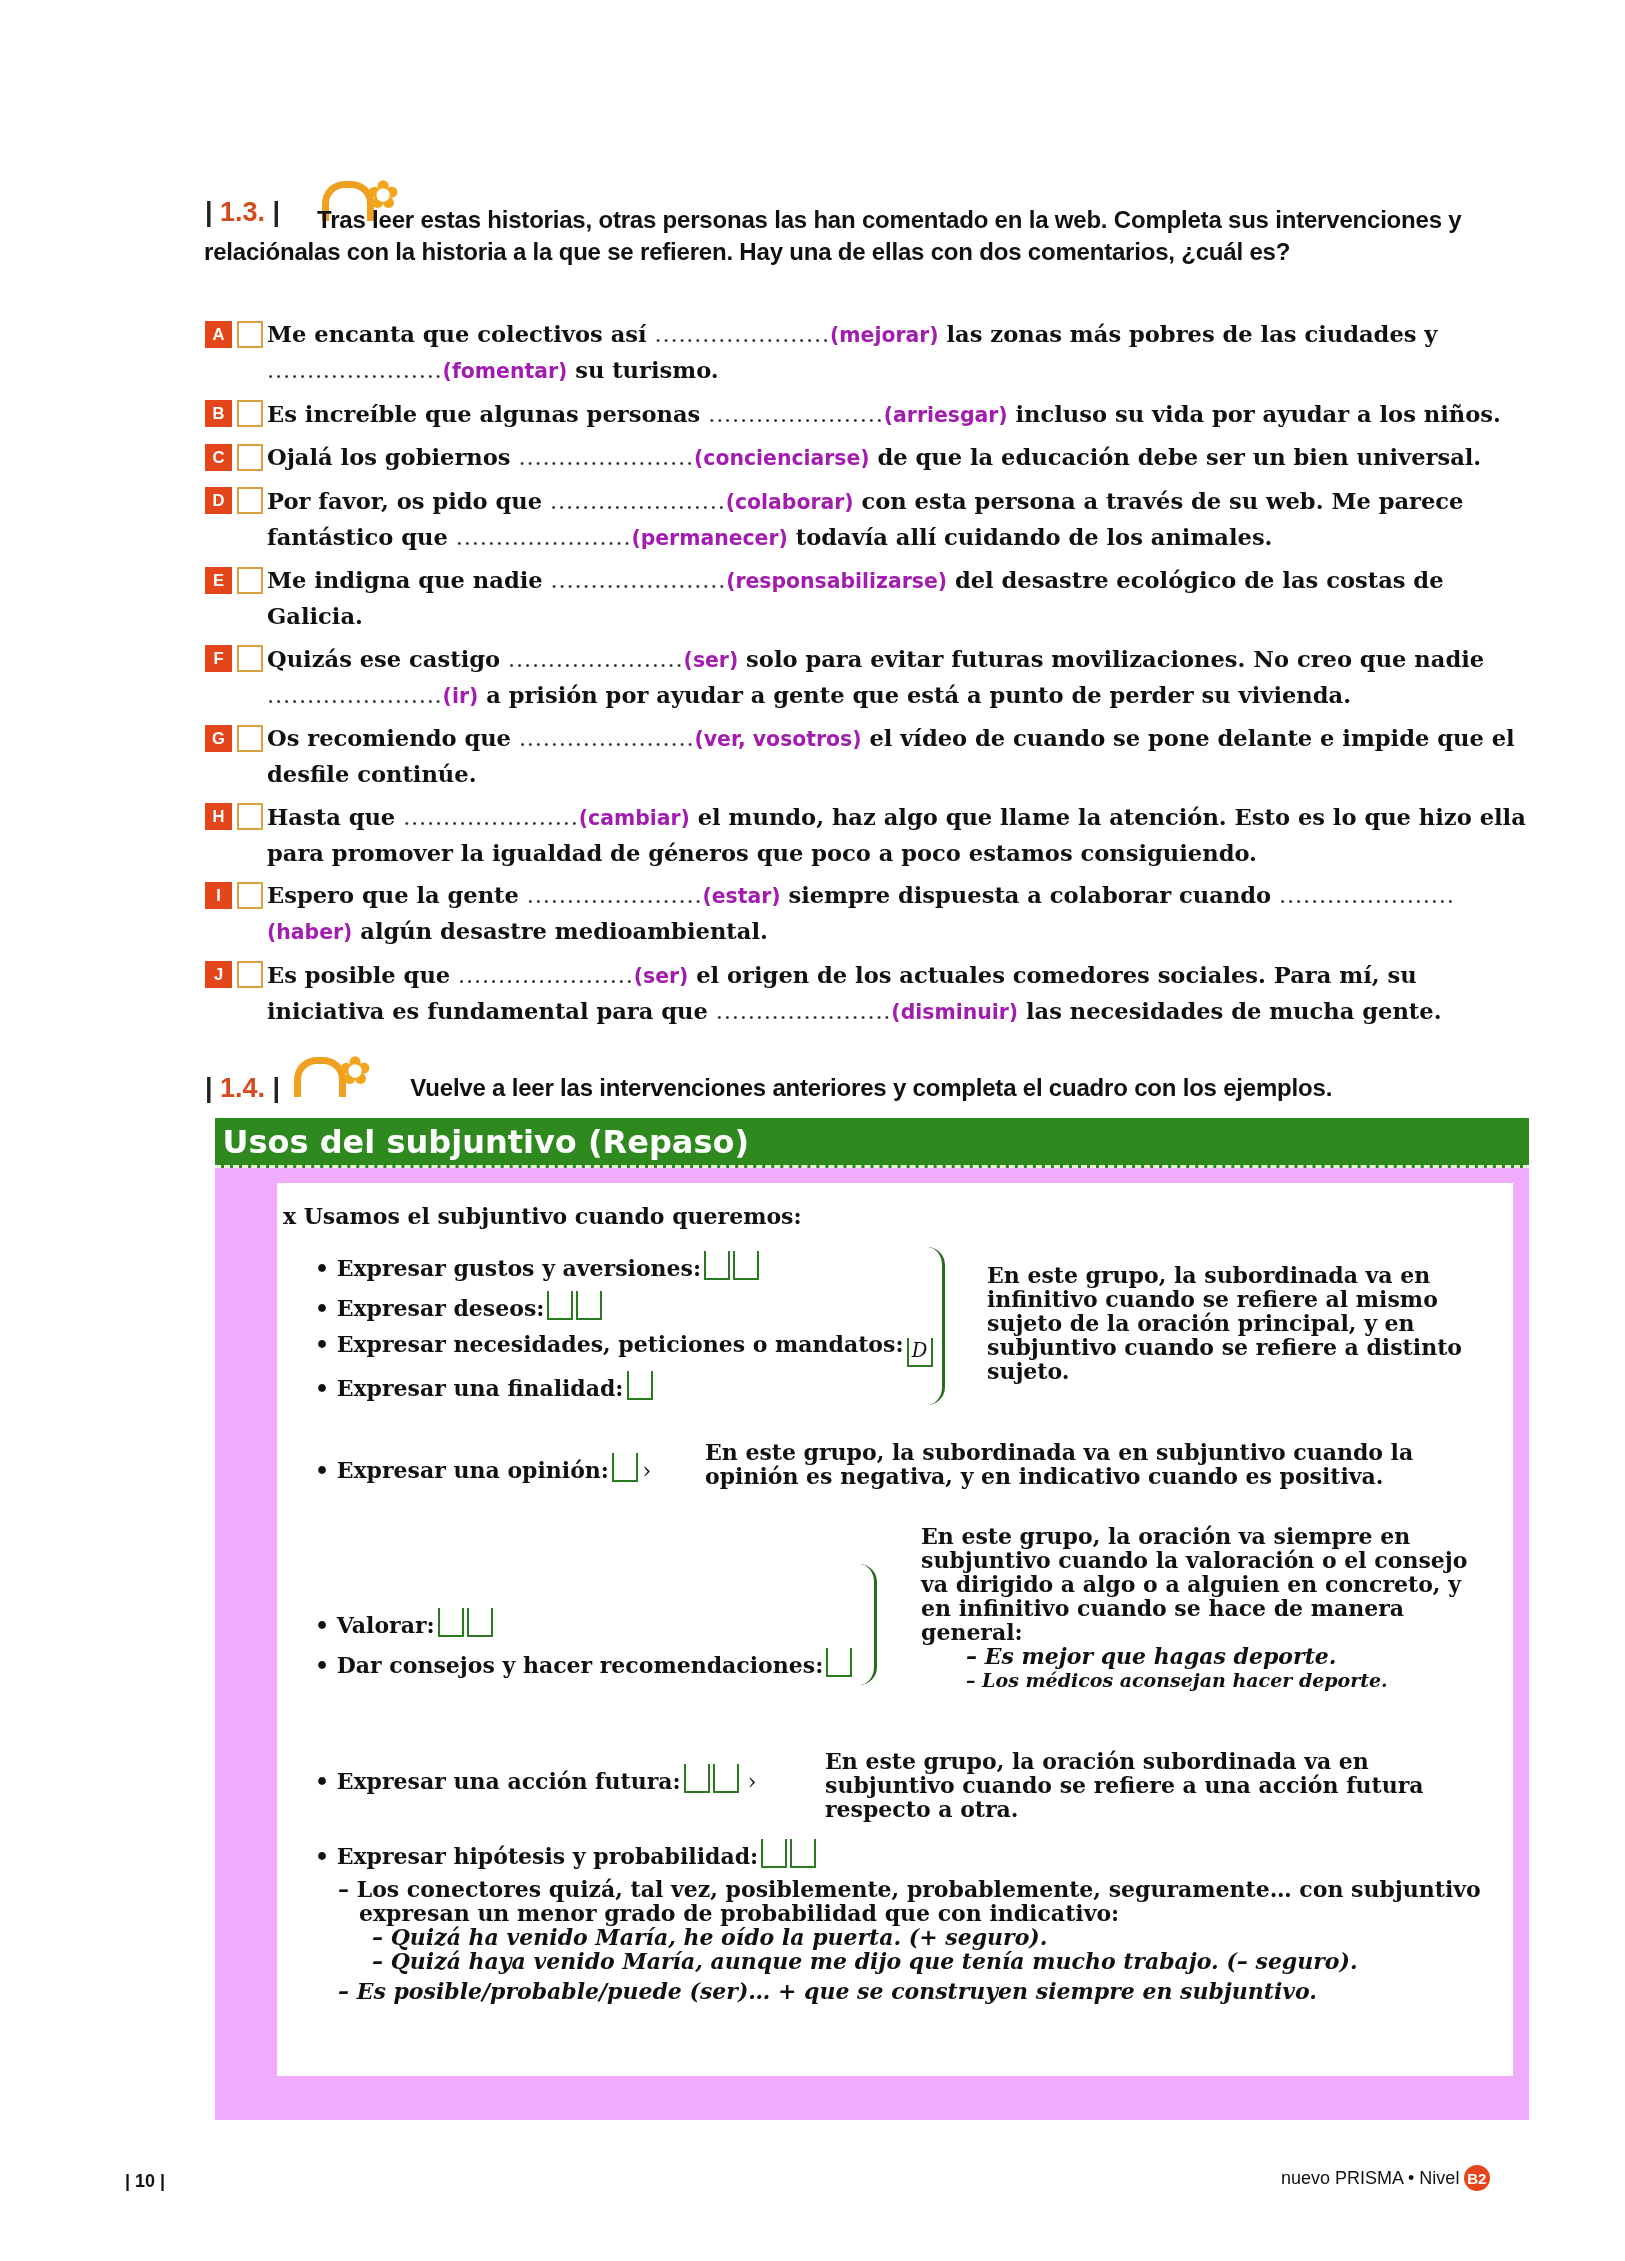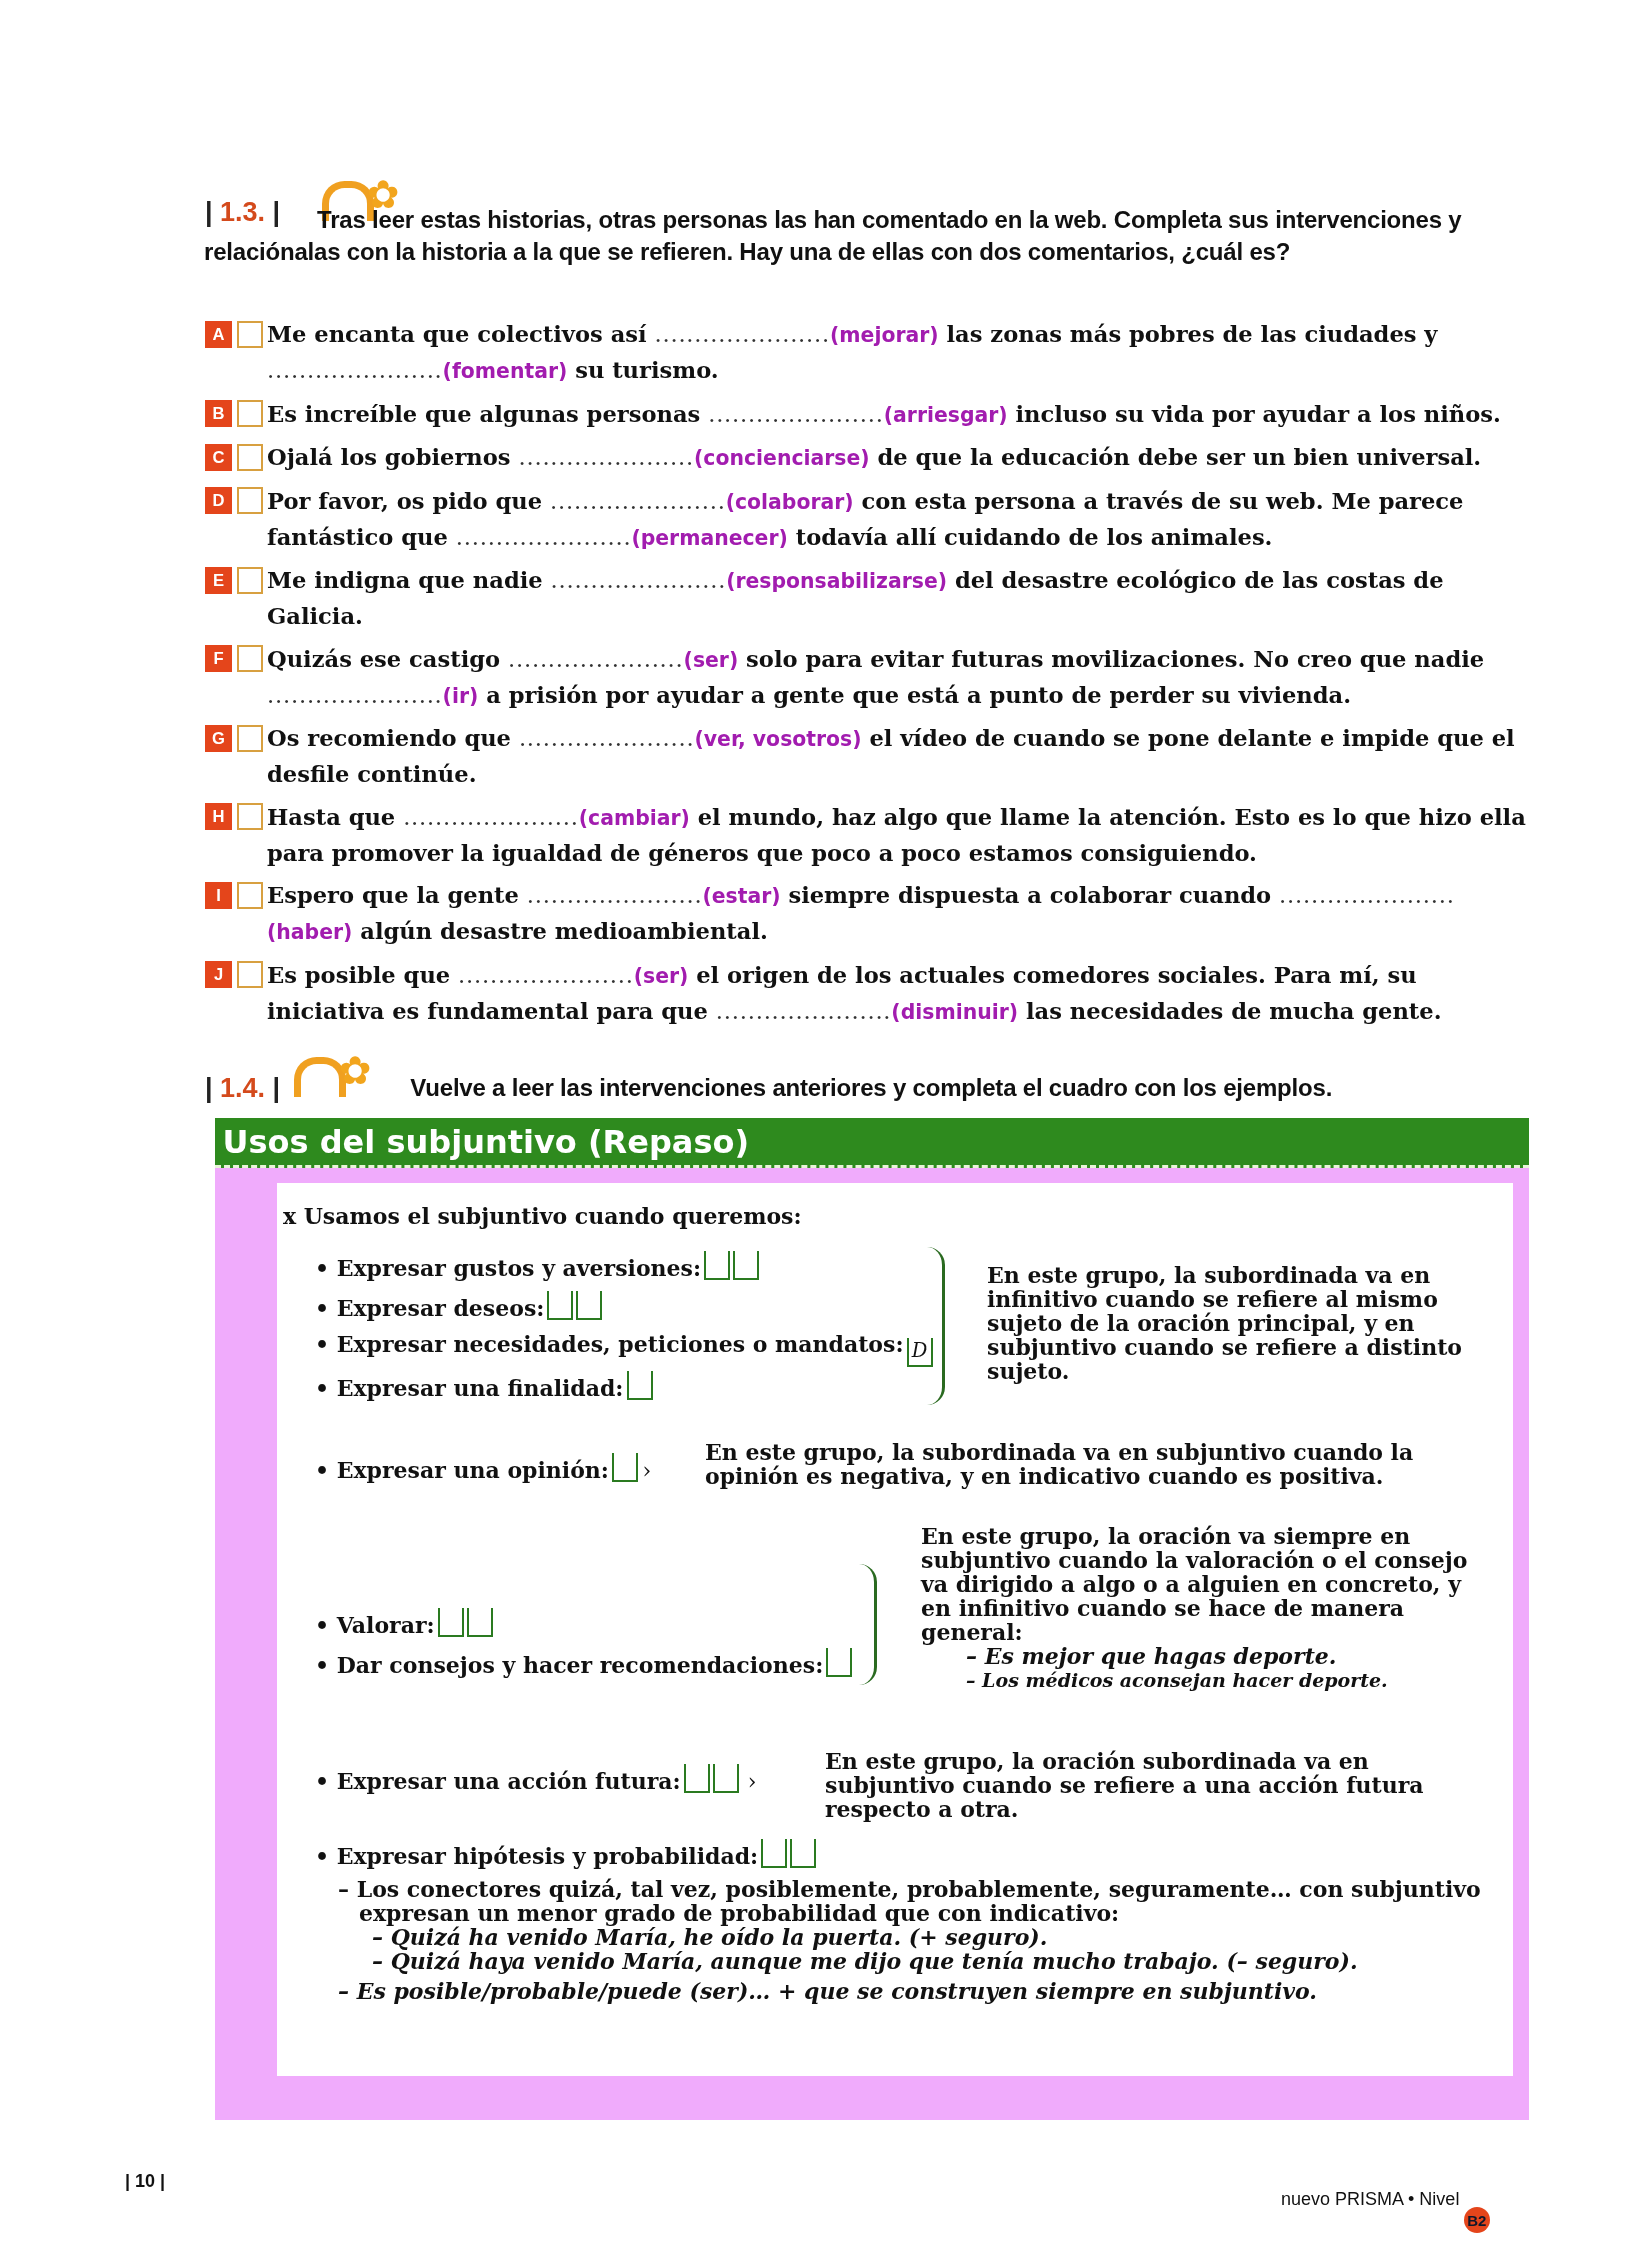--- a/index.html
+++ b/index.html
@@ -26,21 +26,21 @@
   .gwhite{position:absolute;left:62px;top:65px;width:1236px;height:893px;background:#fff;}
   .abs{position:absolute;}
   .bullet{position:absolute;font-weight:bold;font-size:22px;white-space:nowrap;}
   .bullet::before{content:"• ";}
   .slot{display:inline-block;width:26px;height:29px;border:2.3px solid #2a7a20;border-top:none;box-sizing:border-box;vertical-align:-4.5px;margin-left:3px;font-style:italic;font-weight:normal;font-size:19.6px;text-align:center;line-height:26px;}
   .brace{position:absolute;border-right:3px solid #2a6a20;border-radius:0 22.6px 22.6px 0;}
   .gtext{position:absolute;font-size:22px;line-height:24px;font-weight:bold;}
   .it{font-style:italic;}
   .footer-left{position:absolute;left:125px;top:2171px;font-family:"Liberation Sans",sans-serif;font-size:18px;font-weight:bold;}
   .footer-right{position:absolute;left:1281px;top:2165px;font-family:"Liberation Sans",sans-serif;font-size:18px;display:flex;align-items:center;gap:4.5px;}
-  .lvl{display:inline-flex;align-items:center;justify-content:center;width:26px;height:26px;border-radius:50%;background:#e4451b;color:#0f172a;font-weight:bold;font-size:15px;margin-top:42px;}
+  .lvl{display:inline-flex;align-items:center;justify-content:center;width:26px;height:26px;border-radius:50%;background:#e4451b;color:#ffffff;font-weight:bold;font-size:15px;}
 </style>
 </head>
 <body>
 
 <div class="ex-head" style="top:175px;gap:28px;">
   <div class="ex-num">| <span class="n">1.3.</span> |</div>
   <div class="ex-icons">
     <div class="person"></div>
     <div class="gear">✿</div>
   </div>

